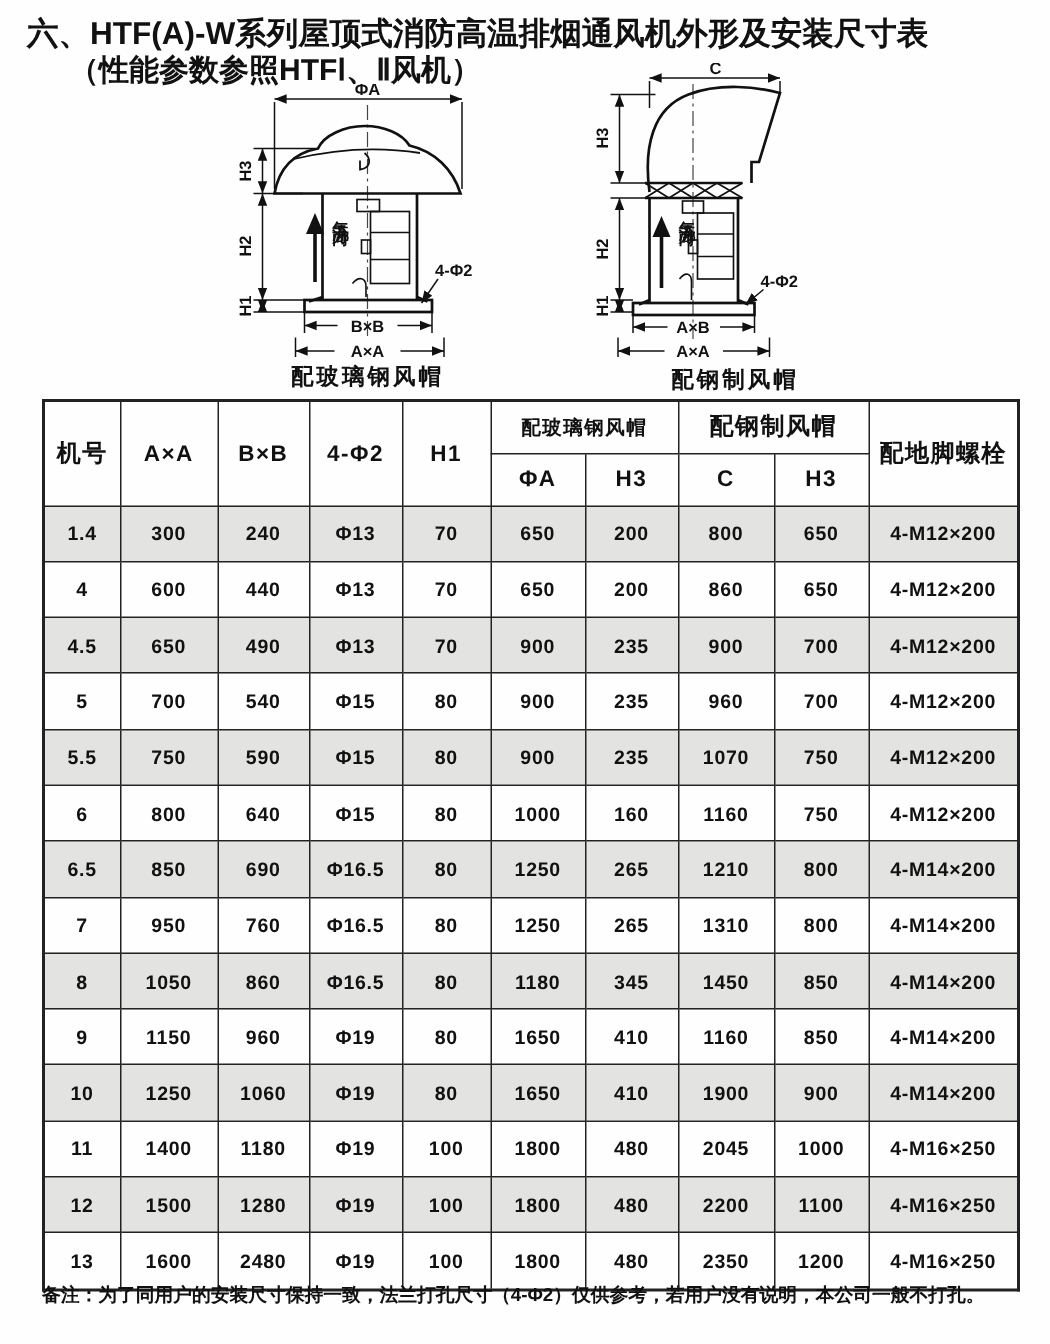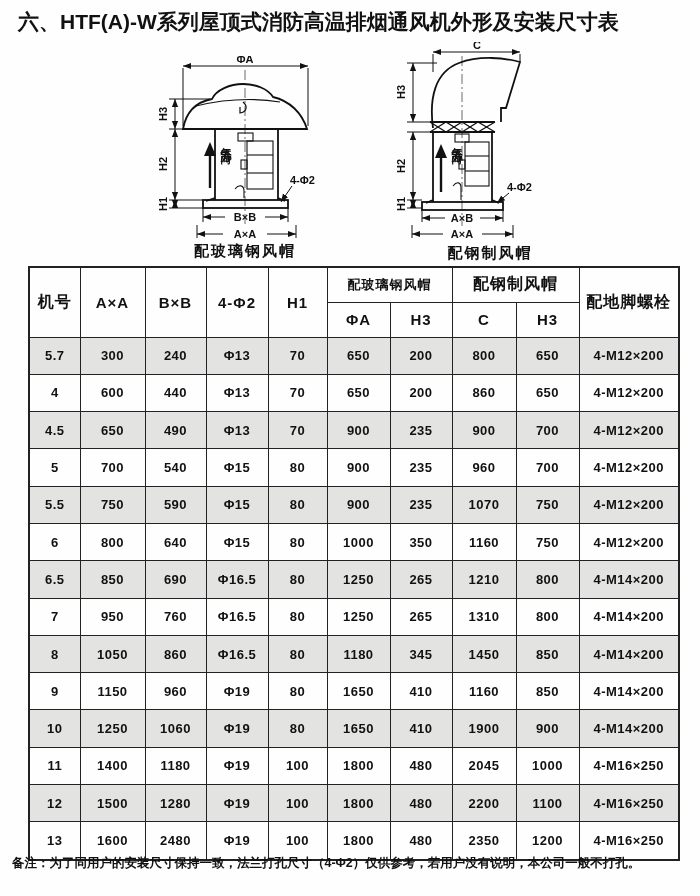--- a/index.html
+++ b/index.html
@@ -26,29 +26,30 @@
   .dims th,.dims td{border:1px solid var(--table-border,#222);text-align:center;
                     vertical-align:middle;font-weight:bold;padding:0;color:var(--text,#111);}
   .dims thead tr{height:35px;}
   .dims thead th{font-size:15px;letter-spacing:1px;}
   .dims thead th.h-big{font-size:16px;}
   .dims thead th.h-group-sm{font-size:13px;letter-spacing:1px;}
   .dims tbody td{height:36.3px;font-size:13px;letter-spacing:0.5px;}
   .dims tbody tr:nth-child(odd){background:var(--row-shade,#e3e3e1);}
 
   
-  .note{position:absolute;left:12px;top:855px;width:660px;font-size:12.5px;
+  .note{position:absolute;left:28px;top:855px;width:660px;font-size:12.5px;
         font-weight:bold;white-space:nowrap;}
 </style>
 </head>
 <body>
 
 <div class="page">
 
   <div class="title1">六、HTF(A)-W系列屋顶式消防高温排烟通风机外形及安装尺寸表</div>
+  <div class="title2">（性能参数参照HTFⅠ、Ⅱ风机）</div>
 
   <div class="fig" style="left:140px;top:56px;width:230px;height:210px;">
     <svg width="230" height="185" viewBox="0 0 230 185">
       <defs>
         <marker id="arrL" viewBox="0 0 10 10" refX="9" refY="5" markerWidth="9" markerHeight="9" orient="auto-start-reverse">
           <path d="M0,1.5 L9,5 L0,8.5 z" fill="#111"></path>
         </marker>
       </defs>
 
       <line x1="105" y1="14" x2="105" y2="168" stroke="#444" stroke-width="0.8" stroke-dasharray="10 3 2 3"></line>
@@ -231,21 +232,21 @@
       </tr>
       <tr>
         <th>ΦA</th>
         <th>H3</th>
         <th>C</th>
         <th>H3</th>
       </tr>
     </thead>
     <tbody>
         <tr>
-          <td>5.7</td>
+          <td>1.4</td>
           <td>300</td>
           <td>240</td>
           <td>Φ13</td>
           <td>70</td>
           <td>650</td>
           <td>200</td>
           <td>800</td>
           <td>650</td>
           <td>4-M12×200</td>
         </tr>
@@ -297,21 +298,21 @@
           <td>750</td>
           <td>4-M12×200</td>
         </tr>
         <tr>
           <td>6</td>
           <td>800</td>
           <td>640</td>
           <td>Φ15</td>
           <td>80</td>
           <td>1000</td>
-          <td>350</td>
+          <td>160</td>
           <td>1160</td>
           <td>750</td>
           <td>4-M12×200</td>
         </tr>
         <tr>
           <td>6.5</td>
           <td>850</td>
           <td>690</td>
           <td>Φ16.5</td>
           <td>80</td>

